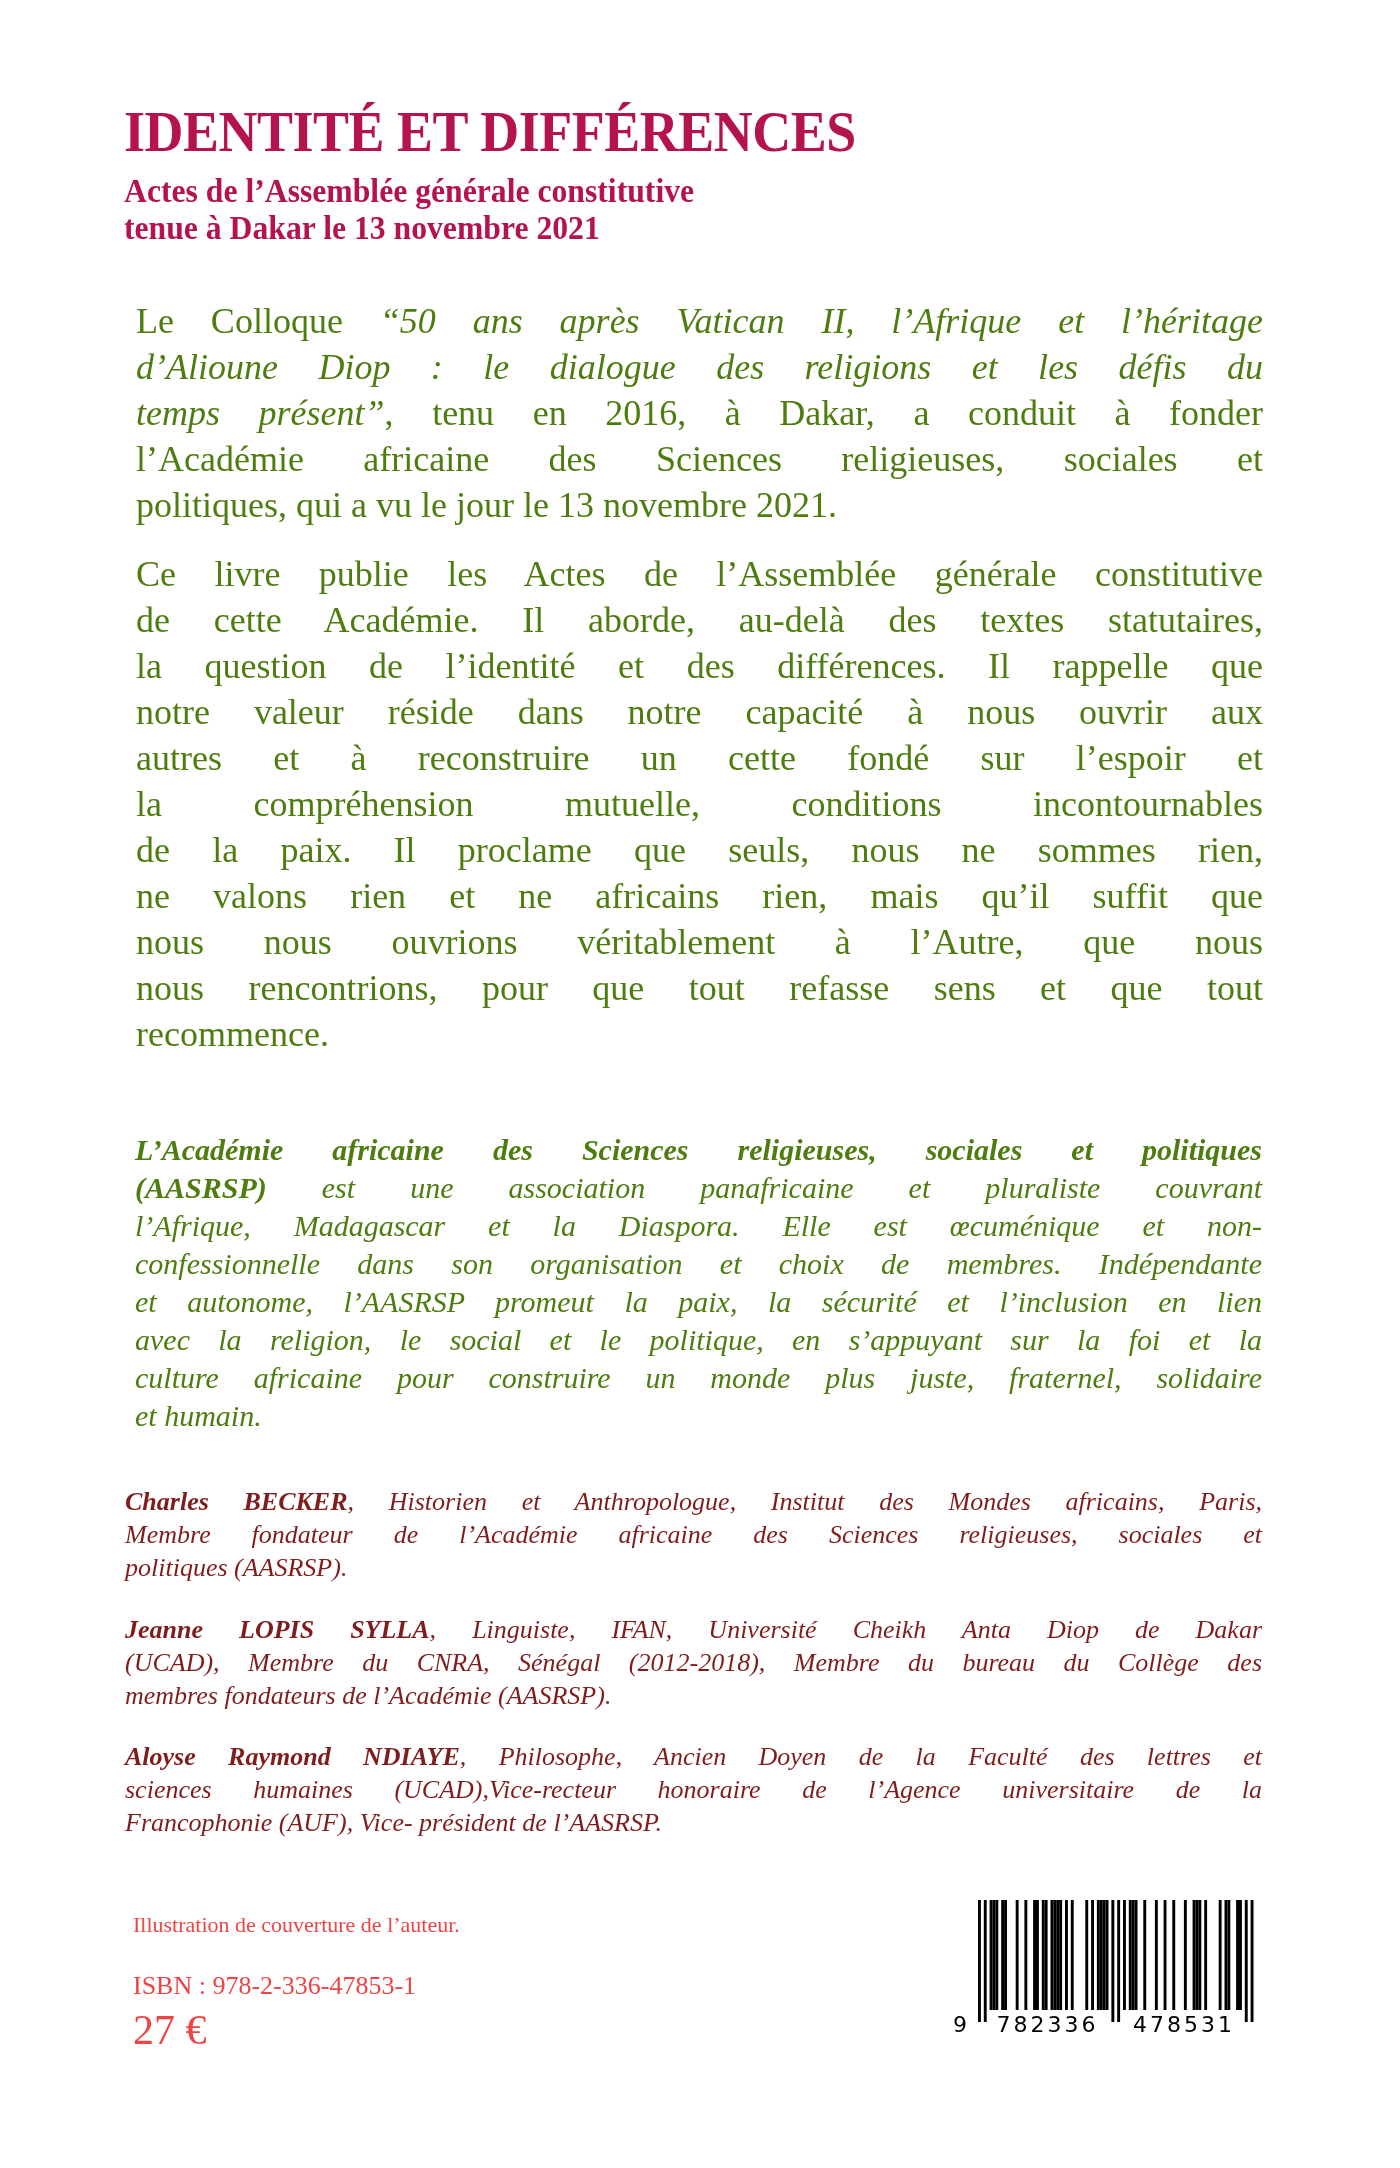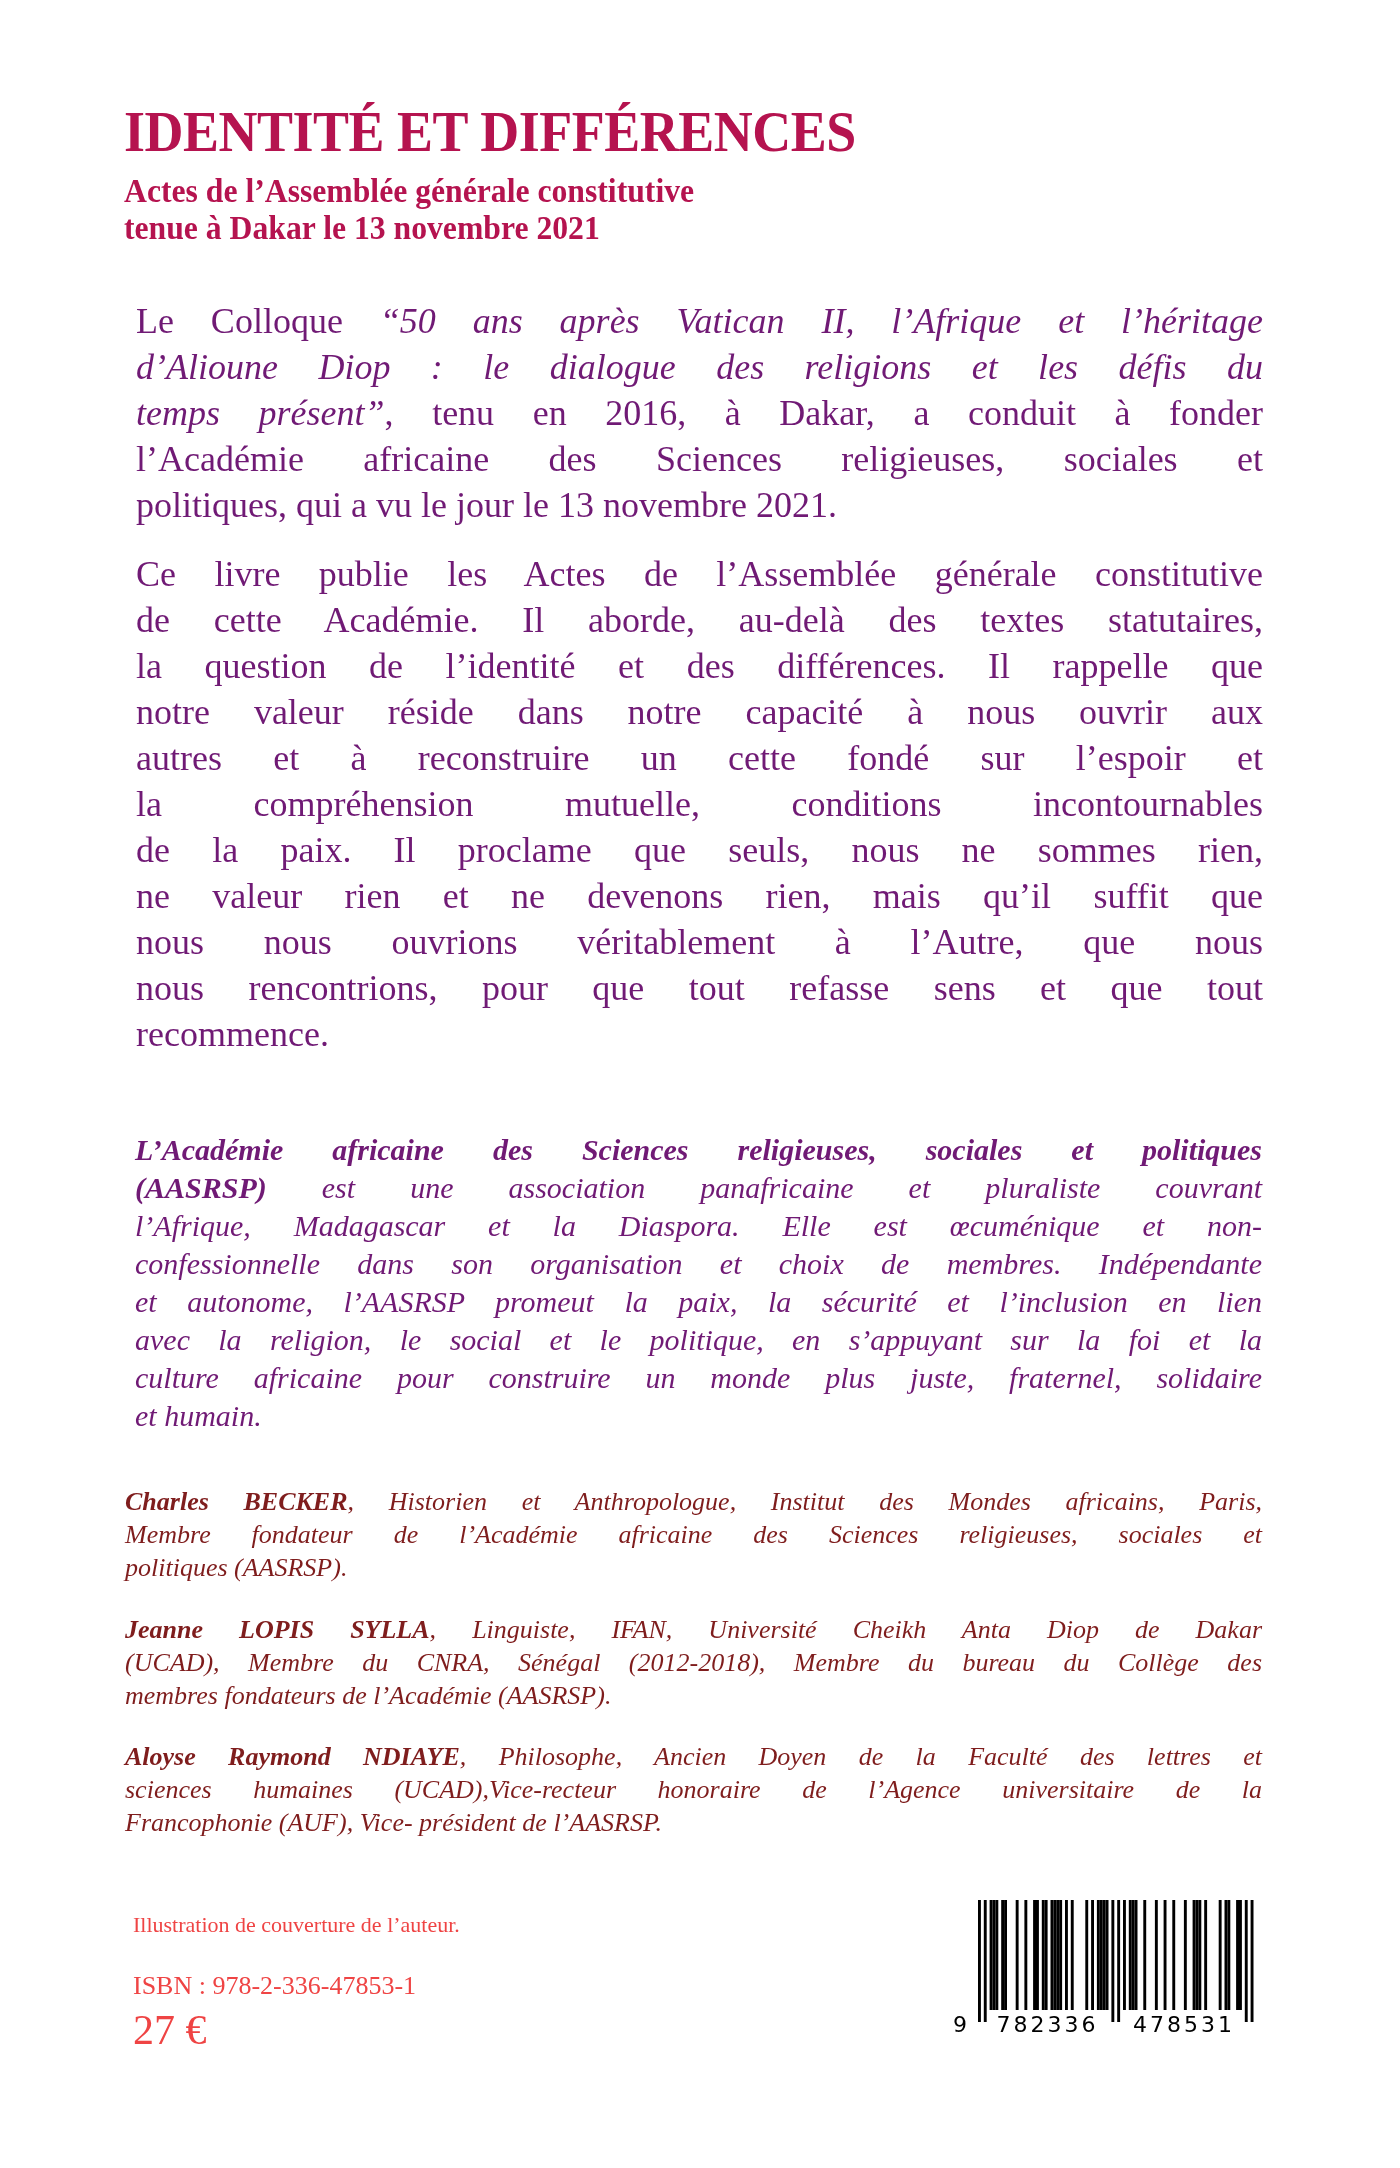--- a/index.html
+++ b/index.html
@@ -14,21 +14,21 @@
     transform-origin: left top; transform: scaleX(0.93);
   }
   .subtitle {
     position: absolute; left: 124px; top: 165px;
     font-family: "Liberation Serif", serif; font-weight: bold;
     font-size: 33px; line-height: 37px; color: #b5134f;
     white-space: nowrap; transform-origin: left top; transform: scaleX(0.96);
   }
   .subtitle .ln { display: block; }
 
-  .block { position: absolute; font-family: "Liberation Serif", serif; color: #701a75; }
+  .block { position: absolute; font-family: "Liberation Serif", serif; color: #4d7c0f; }
   .block .ln { display: block; white-space: nowrap; text-align: justify; text-align-last: justify; }
   .block .ln.last { text-align-last: left; }
 
   .para1 { left: 136px; top: 290px; width: 1127px; font-size: 36px; line-height: 46px; }
   .para2 { left: 136px; top: 543px; width: 1127px; font-size: 36px; line-height: 46px; }
 
   .assoc { left: 135px; top: 1123px; width: 1127px; font-size: 30px; line-height: 38px; font-style: italic; }
 
   .authors { left: 125px; width: 1137px; font-size: 26px; line-height: 33px; font-style: italic; color: #7f1d1d; margin-top: 16px; }
   .author1 { top: 1461px; }
@@ -66,21 +66,21 @@
       <span class="ln last"><span>politiques, qui a vu le jour le 13 novembre 2021.</span></span>
     </div>
   <div class="block para2" id="para2">
       <span class="ln"><span>Ce livre publie les Actes de l’Assemblée générale constitutive</span></span>
       <span class="ln"><span>de cette Académie. Il aborde, au-delà des textes statutaires,</span></span>
       <span class="ln"><span>la question de l’identité et des différences. Il rappelle que</span></span>
       <span class="ln"><span>notre valeur réside dans notre capacité à nous ouvrir aux</span></span>
       <span class="ln"><span>autres et à reconstruire un cette fondé sur l’espoir et</span></span>
       <span class="ln"><span>la compréhension mutuelle, conditions incontournables</span></span>
       <span class="ln"><span>de la paix. Il proclame que seuls, nous ne sommes rien,</span></span>
-      <span class="ln"><span>ne valeur rien et ne devenons rien, mais qu’il suffit que</span></span>
+      <span class="ln"><span>ne valons rien et ne africains rien, mais qu’il suffit que</span></span>
       <span class="ln"><span>nous nous ouvrions véritablement à l’Autre, que nous</span></span>
       <span class="ln"><span>nous rencontrions, pour que tout refasse sens et que tout</span></span>
       <span class="ln last"><span>recommence.</span></span>
     </div>
 
   <div class="block assoc" id="assoc">
       <span class="ln"><span style="font-weight: bold;">L’Académie africaine des Sciences religieuses, sociales et politiques</span></span>
       <span class="ln"><span style="font-weight: bold; margin-top: 37px;">(AASRSP)</span><span> est une association panafricaine et pluraliste couvrant</span></span>
       <span class="ln"><span>l’Afrique, Madagascar et la Diaspora. Elle est œcuménique et non-</span></span>
       <span class="ln"><span>confessionnelle dans son organisation et choix de membres. Indépendante</span></span>

